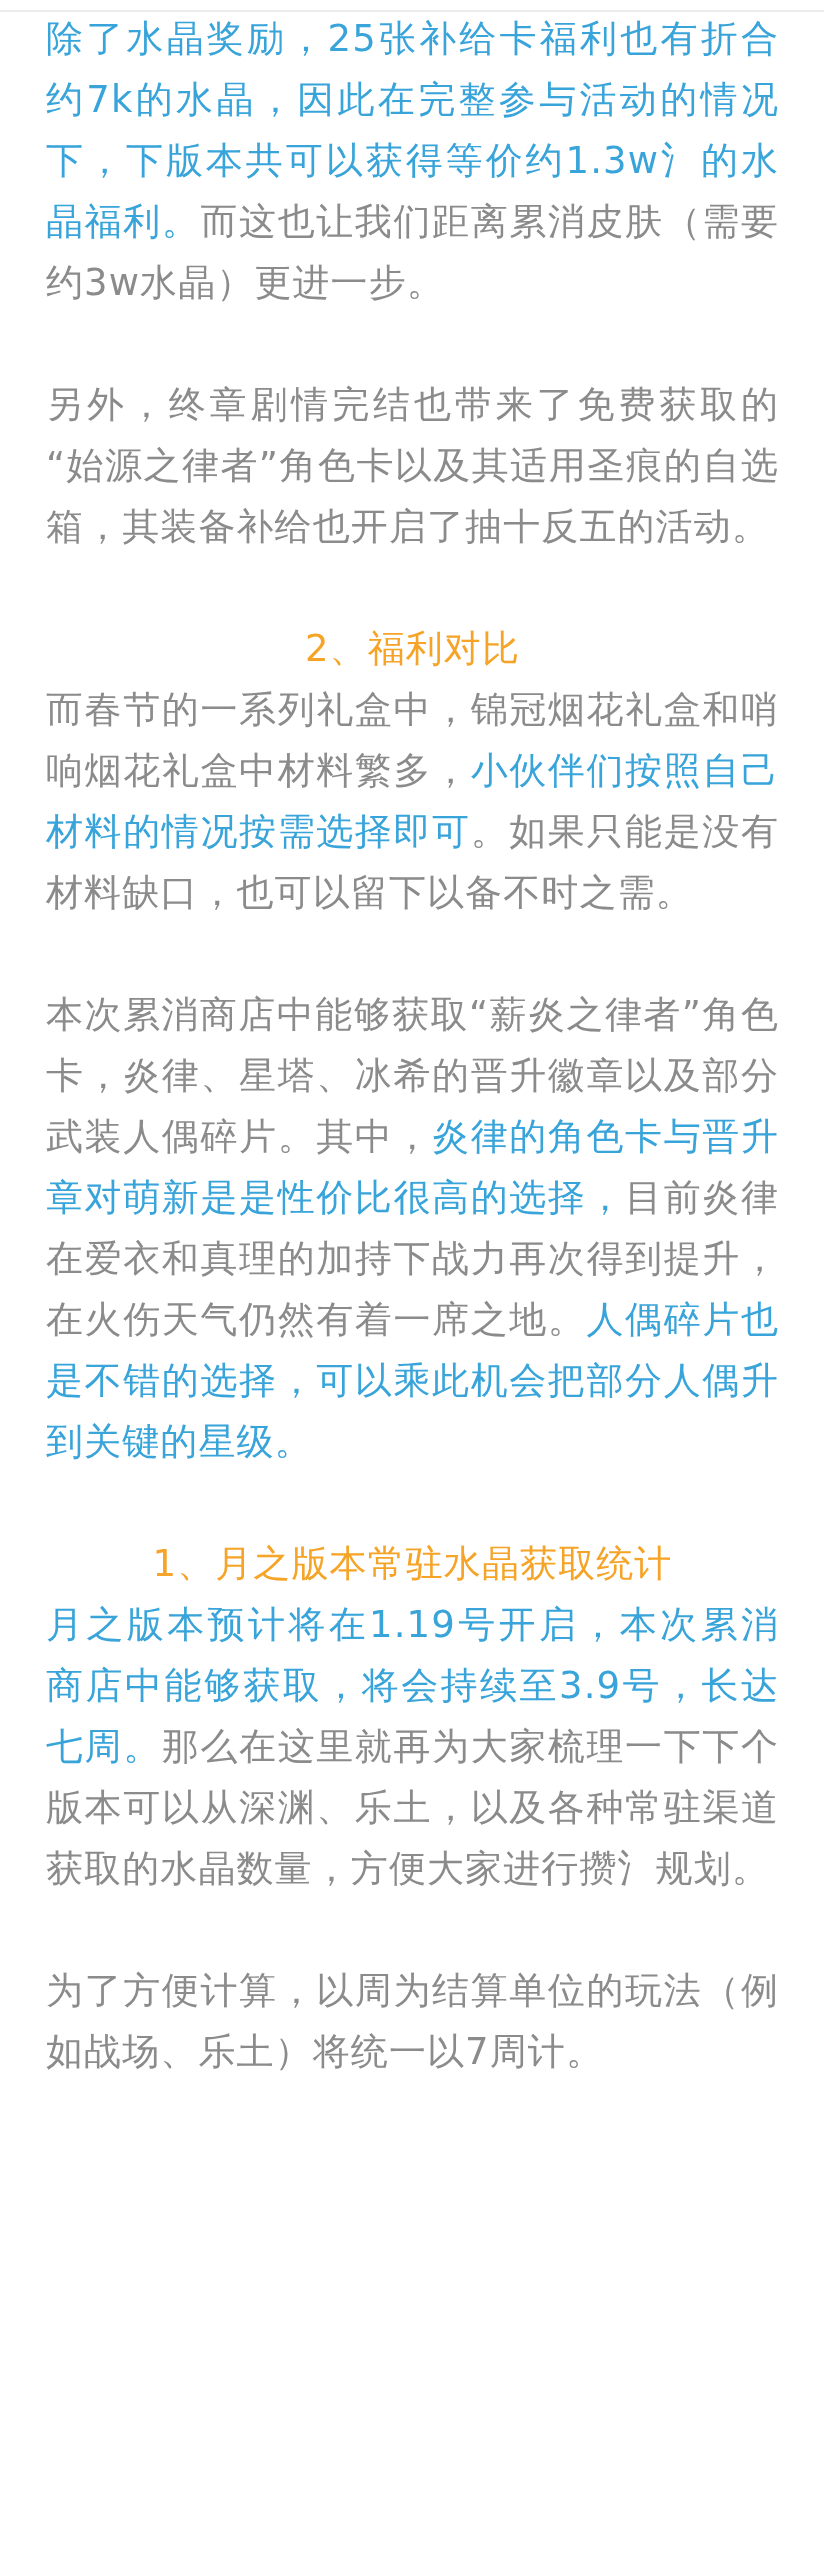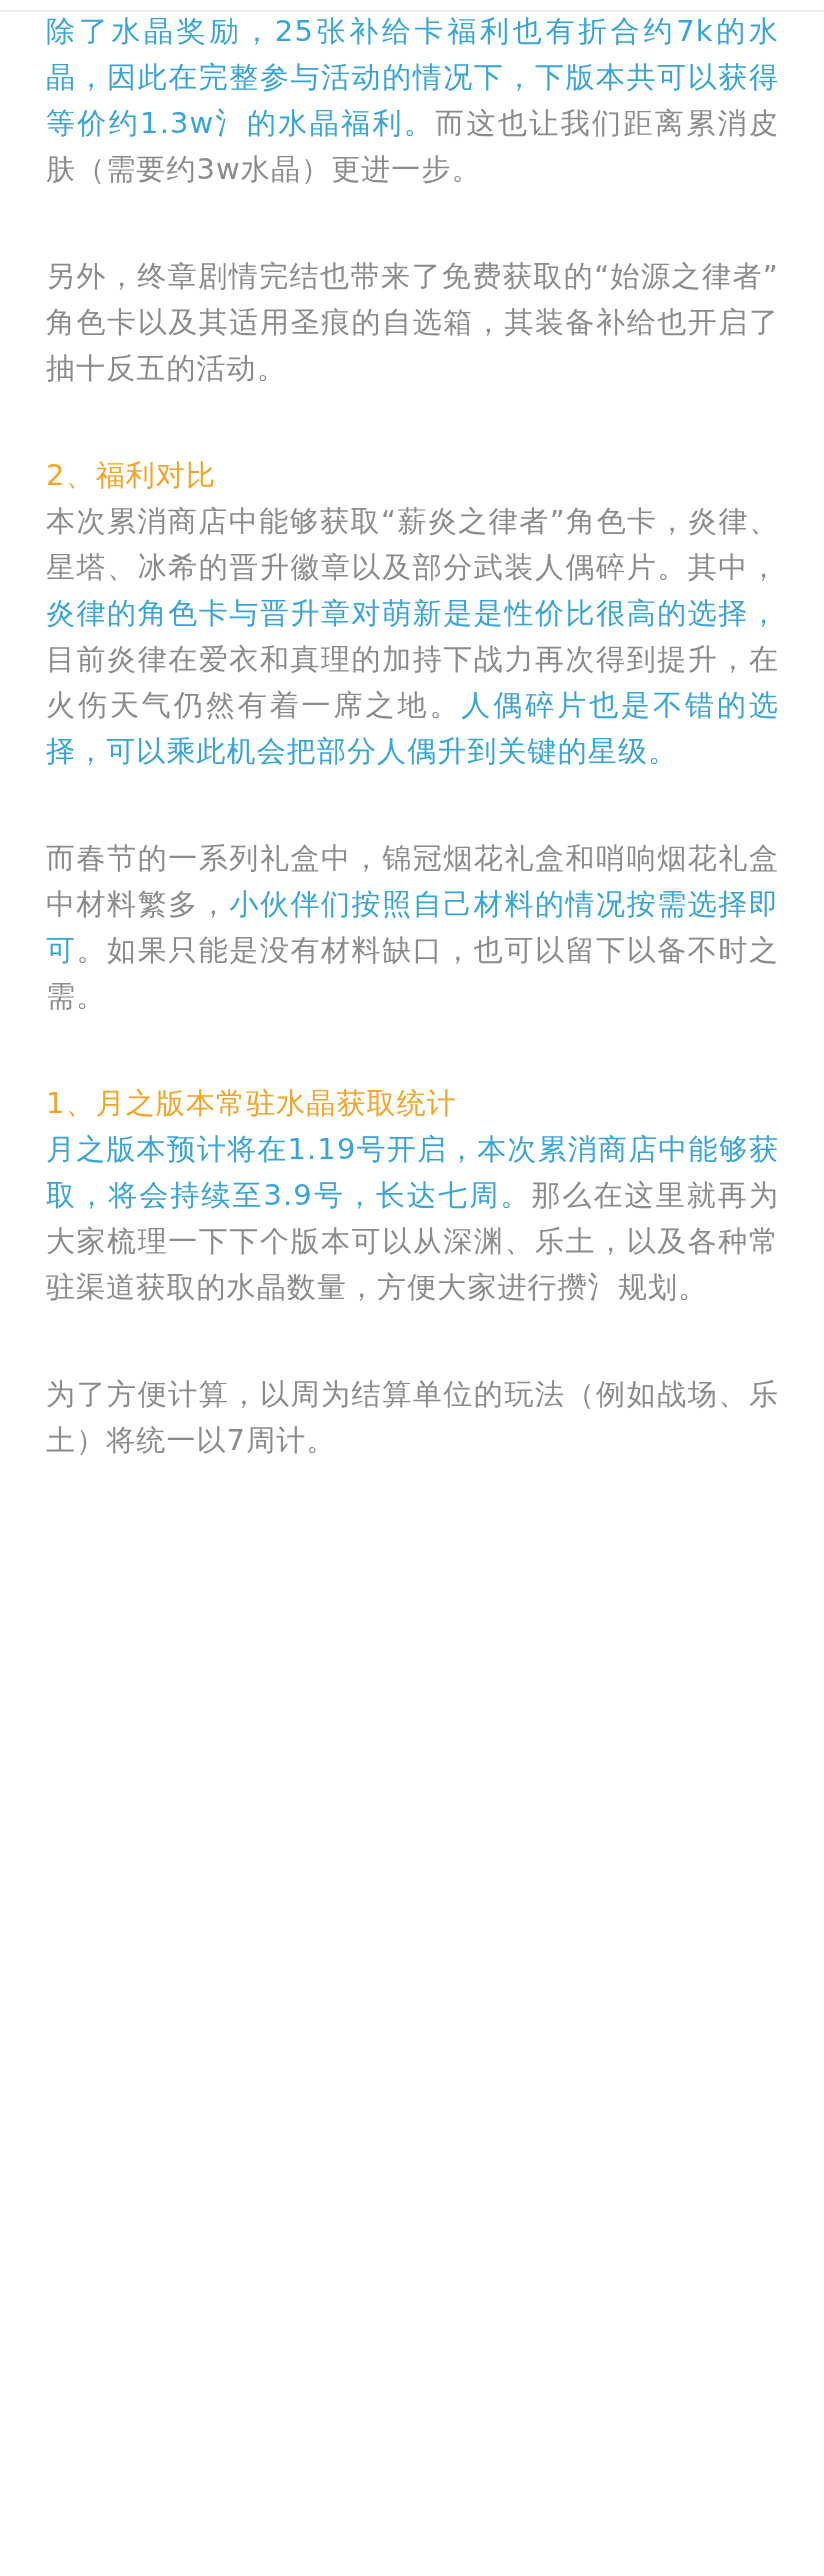--- a/index.html
+++ b/index.html
@@ -19,60 +19,60 @@
     left: 0;
     width: 824px;
     height: 1.5px;
     background: var(--divider, #ededed);
   }
   .article {
     padding: 8.4px 46px 0 46px;
     width: 733px;
   }
   .para, .heading {
-    font-size: 29px;
-    line-height: 46px;
+    font-size: 37px;
+    line-height: 61px;
     letter-spacing: 1.1px;
     margin: 61px 0 0 0;
     text-align: justify;
     text-justify: inter-ideograph;
     overflow-wrap: break-word;
     font-weight: normal;
   }
   .para.first {
     margin-top: 0;
   }
   .heading + .para {
     margin-top: 0;
   }
   .heading {
     color: var(--orange, #f5a427);
-    text-align: left;
+    text-align: center;
   }
   .seg-blue  { color: var(--blue, #38a4da); }
   .seg-gray  { color: var(--gray, #8b8b8b); }
 </style>
 </head>
 <body style="background: rgb(255, 255, 255);">
 
 <div class="top-divider"></div>
 
 <div class="article">
 
   <p class="para first"><span class="seg-blue">除了水晶奖励，25张补给卡福利也有折合约7k的水晶，因此在完整参与活动的情况下，下版本共可以获得等价约1.3w氵的水晶福利。</span><span class="seg-gray">而这也让我们距离累消皮肤（需要约3w水晶）更进一步。</span></p>
 
   <p class="para"><span class="seg-gray">另外，终章剧情完结也带来了免费获取的“始源之律者”角色卡以及其适用圣痕的自选箱，其装备补给也开启了抽十反五的活动。</span></p>
 
   <h2 class="heading">2、福利对比</h2>
 
 
 
+  <p class="para"><span class="seg-gray">而春节的一系列礼盒中，锦冠烟花礼盒和哨响烟花礼盒中材料繁多，</span><span class="seg-blue">小伙伴们按照自己材料的情况按需选择即可</span><span class="seg-gray">。如果只能是没有材料缺口，也可以留下以备不时之需。</span></p>
+
   <p class="para"><span class="seg-gray">本次累消商店中能够获取“薪炎之律者”角色卡，炎律、星塔、冰希的晋升徽章以及部分武装人偶碎片。其中，</span><span class="seg-blue">炎律的角色卡与晋升章对萌新是是性价比很高的选择，</span><span class="seg-gray">目前炎律在爱衣和真理的加持下战力再次得到提升，在火伤天气仍然有着一席之地。</span><span class="seg-blue">人偶碎片也是不错的选择，可以乘此机会把部分人偶升到关键的星级。</span></p>
-
-  <p class="para"><span class="seg-gray">而春节的一系列礼盒中，锦冠烟花礼盒和哨响烟花礼盒中材料繁多，</span><span class="seg-blue">小伙伴们按照自己材料的情况按需选择即可</span><span class="seg-gray">。如果只能是没有材料缺口，也可以留下以备不时之需。</span></p>
 
 
   <h2 class="heading">1、月之版本常驻水晶获取统计</h2>
 
   <p class="para"><span class="seg-blue">月之版本预计将在1.19号开启，本次累消商店中能够获取，将会持续至3.9号，长达七周。</span><span class="seg-gray">那么在这里就再为大家梳理一下下个版本可以从深渊、乐土，以及各种常驻渠道获取的水晶数量，方便大家进行攒氵规划。</span></p>
 
   <p class="para"><span class="seg-gray">为了方便计算，以周为结算单位的玩法（例如战场、乐土）将统一以7周计。</span></p>
 
 </div>
 

